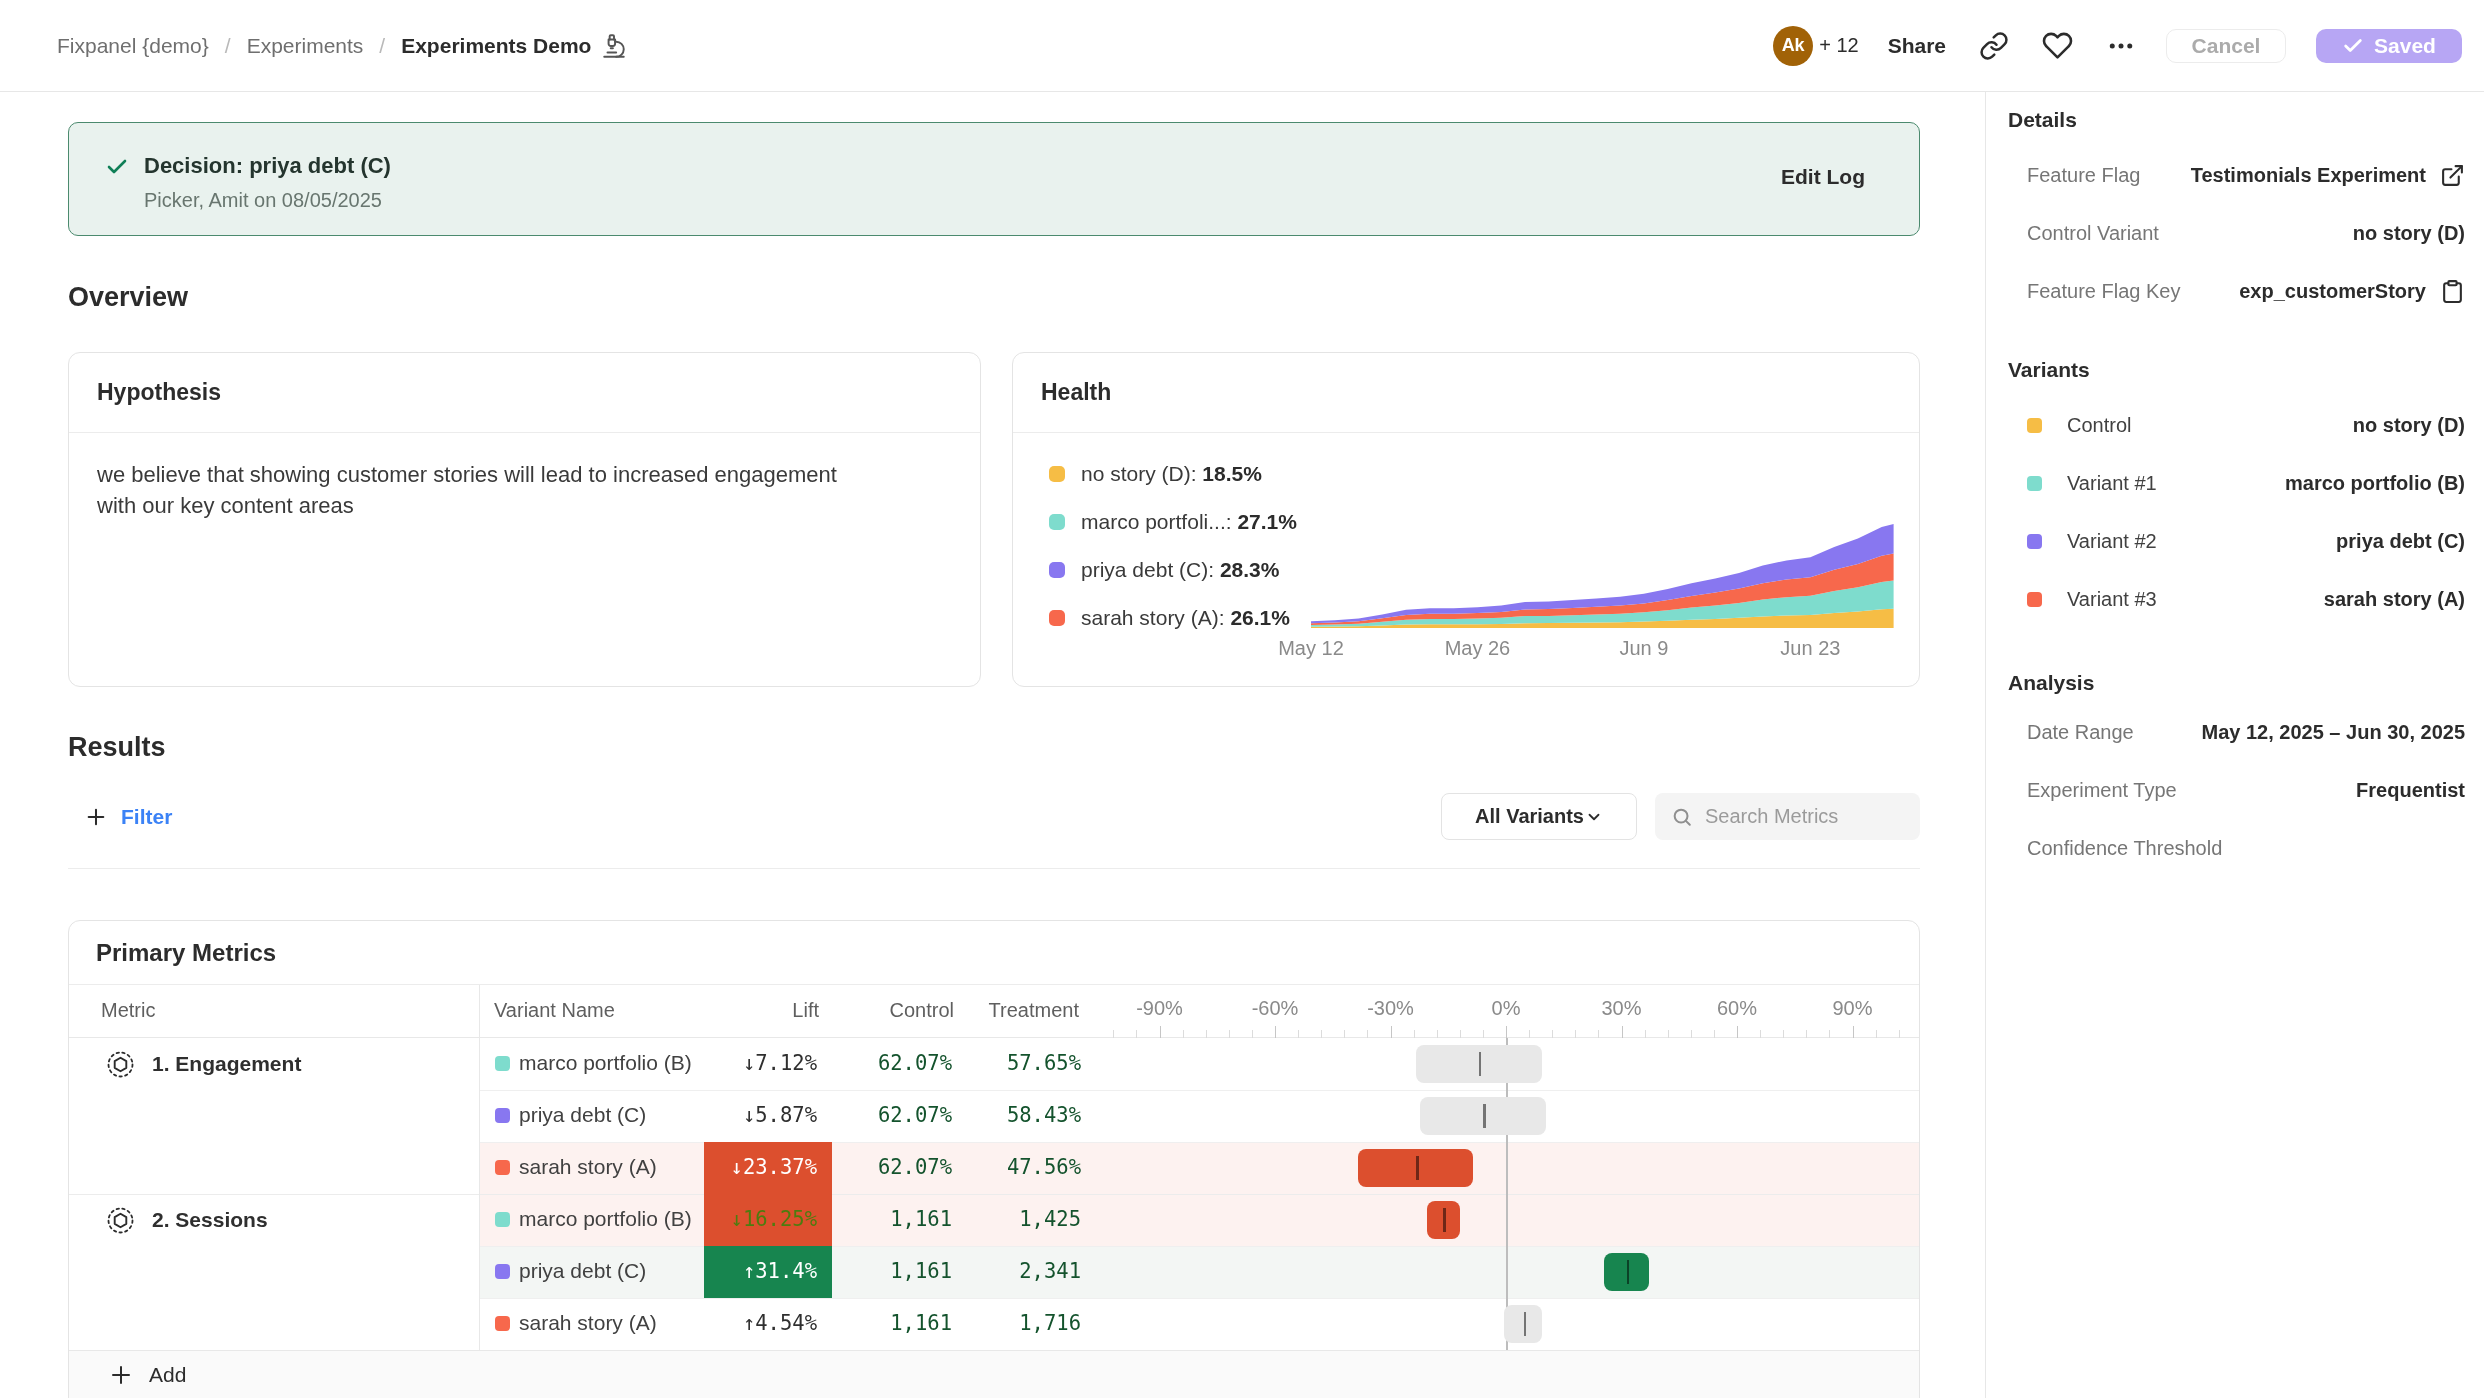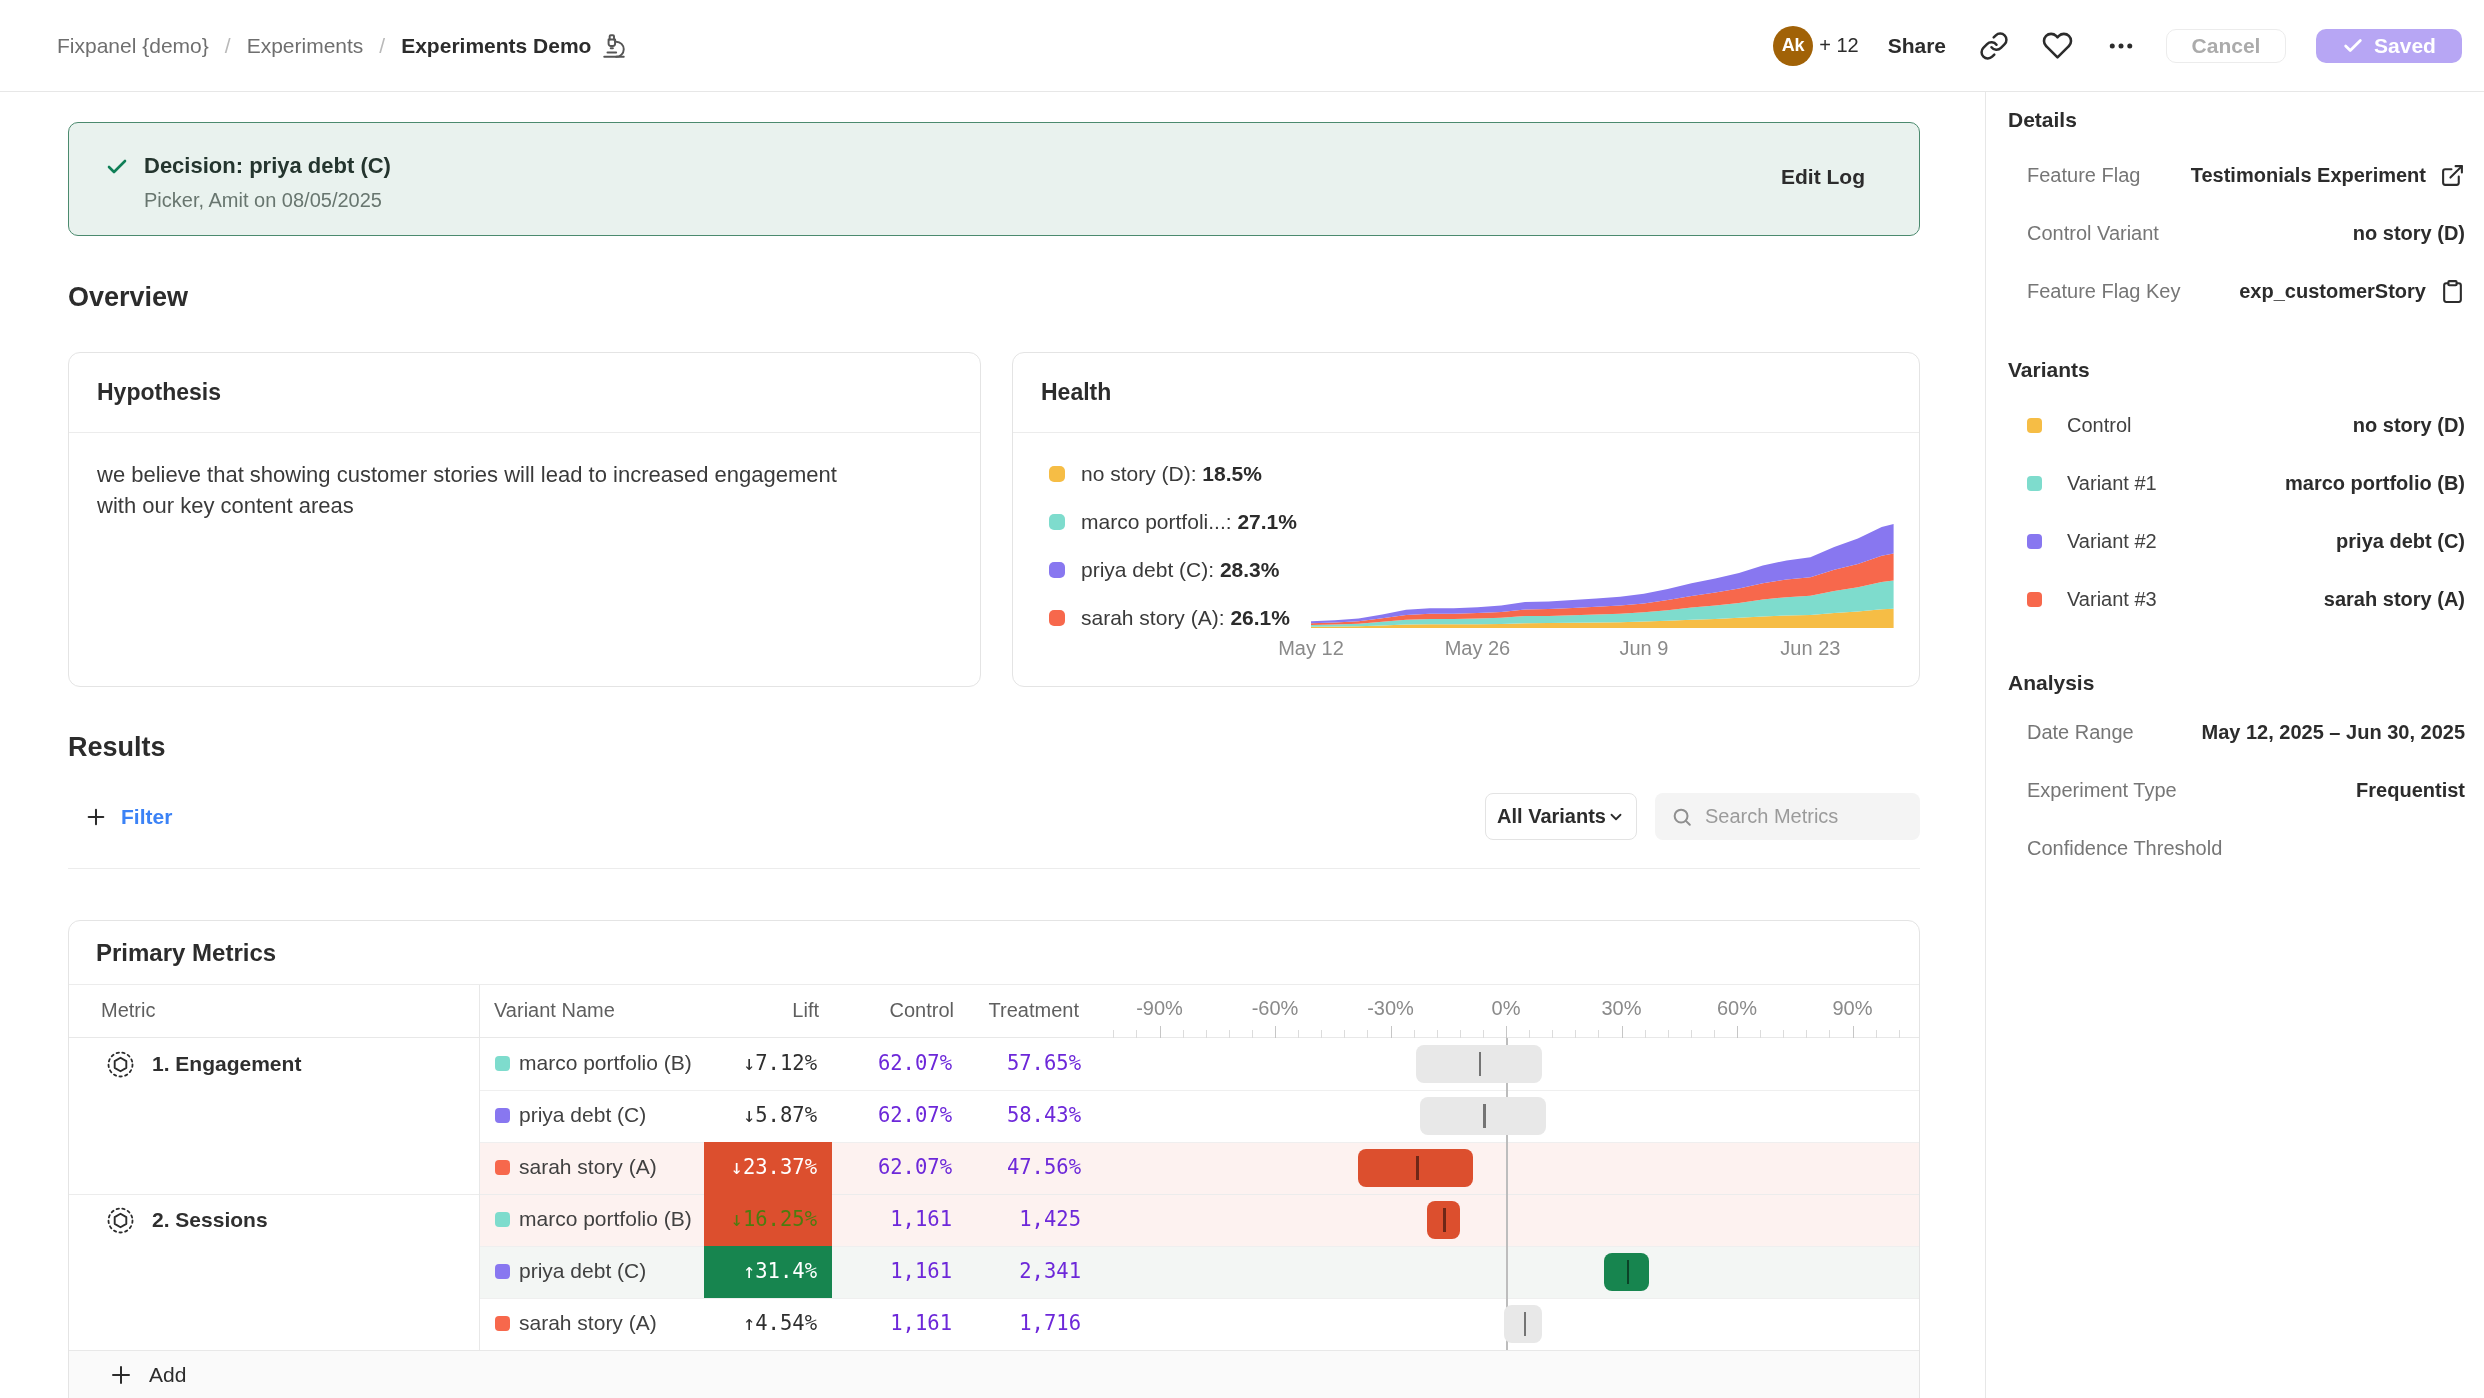--- a/index.html
+++ b/index.html
@@ -52,21 +52,21 @@
   .legend-item { position:absolute; left:36px; display:flex; align-items:center; height:30px; }
   .legend-swatch { width:16px; height:16px; border-radius:5px; margin-right:16px; }
   .legend-label { font-size:21px; color:#3a3a3a; }
   .legend-label b { color:#2c2c2c; }
   #health-svg { position:absolute; left:0; top:0; }
 
   
   .filter-row { position:absolute; left:68px; top:701px; width:1852px; height:47px; display:flex; align-items:center; }
   .filter-btn { display:flex; align-items:center; gap:14px; font-size:21px; font-weight:600; color:#3b82f6;
     margin-left:17px; cursor:pointer; }
-  .variants-dd { margin-left:auto; width:152px; height:47px; border:1px solid #e3e3e3; border-radius:8px;
+  .variants-dd { margin-left:auto; width:196px; height:47px; border:1px solid #e3e3e3; border-radius:8px;
     display:flex; align-items:center; justify-content:center; gap:1px; font-size:20px; font-weight:600; cursor:pointer; }
   .search-box { margin-left:18px; width:265px; height:47px; background:#f4f4f4; border-radius:8px;
     display:flex; align-items:center; padding-left:16px; gap:12px; }
   .search-box input { border:none; outline:none; background:transparent; font-size:20px; color:#444;
     font-family:"Liberation Sans", sans-serif; width:200px; }
   .search-box input::placeholder { color:#9b9b9b; }
   .results-divider { position:absolute; left:68px; top:776px; width:1852px; height:1px; background:#ececec; }
 
   
   #metrics-card { left:68px; top:828px; width:1852px; height:640px; overflow:hidden; }
@@ -78,21 +78,21 @@
   .vline { position:absolute; left:410px; top:0; width:1px; background:#e8e8e8; }
   .trow { position:relative; height:52px; }
   .trow .rowbg { position:absolute; left:410px; right:0; top:0; bottom:0; }
   .trow .sep-full { position:absolute; left:0; right:0; top:0; height:1px; background:#ececec; }
   .trow .sep-part { position:absolute; left:410px; right:0; top:0; height:1px; background:#efefef; }
   .metric-cell { position:absolute; left:0; top:0; width:410px; height:52px; display:flex; align-items:center; }
   .metric-ico { margin-left:38px; }
   .metric-name { margin-left:18px; font-size:21px; font-weight:600; color:#2f2f2f; }
   .vdot { position:absolute; left:426px; top:18px; width:15px; height:15px; border-radius:4px; }
   .vname { position:absolute; left:450px; top:13px; font-size:21px; color:#414141; }
-  .num { position:absolute; top:13px; font-size:20.5px; text-align:right; color:#6d28d9; }
+  .num { position:absolute; top:13px; font-size:20.5px; text-align:right; color:#14532d; }
   .lift-cell { position:absolute; left:635px; top:0; width:128px; height:52px; }
   .ctrl-txt  { right:967px; width:160px; }
   .trt-txt   { right:838px; width:160px; }
   .chart-zone { position:absolute; left:1007px; top:0; width:845px; height:52px; }
   .zero-line { position:absolute; width:2px; background:#bdbdbd; }
   .ci-bar { position:absolute; top:7px; height:38px; border-radius:8px; }
   .ci-tick { position:absolute; top:14px; width:2.5px; height:24px; background:rgba(0,0,0,0.5); }
   .axis-lbl { position:absolute; top:12px; font-size:20px; color:#8a8a8a; transform:translateX(-50%); }
   .tick { position:absolute; bottom:0; width:1px; }
   .tbl-foot { position:relative; height:49px; background:#fafafa; border-top:1px solid #e8e8e8;

